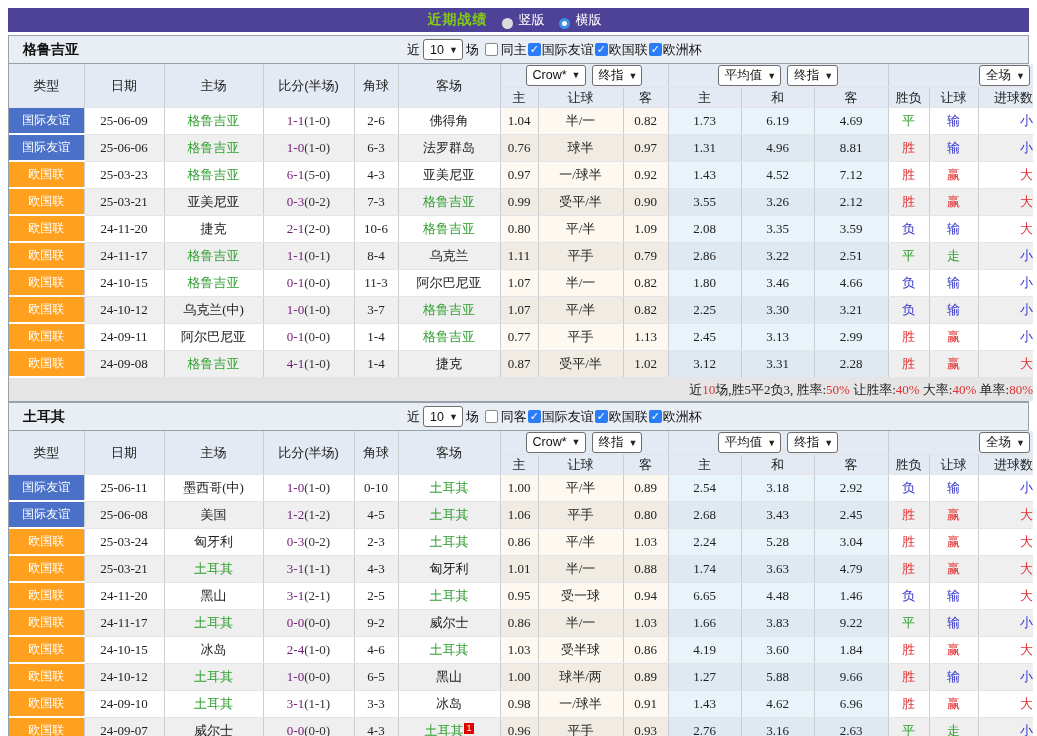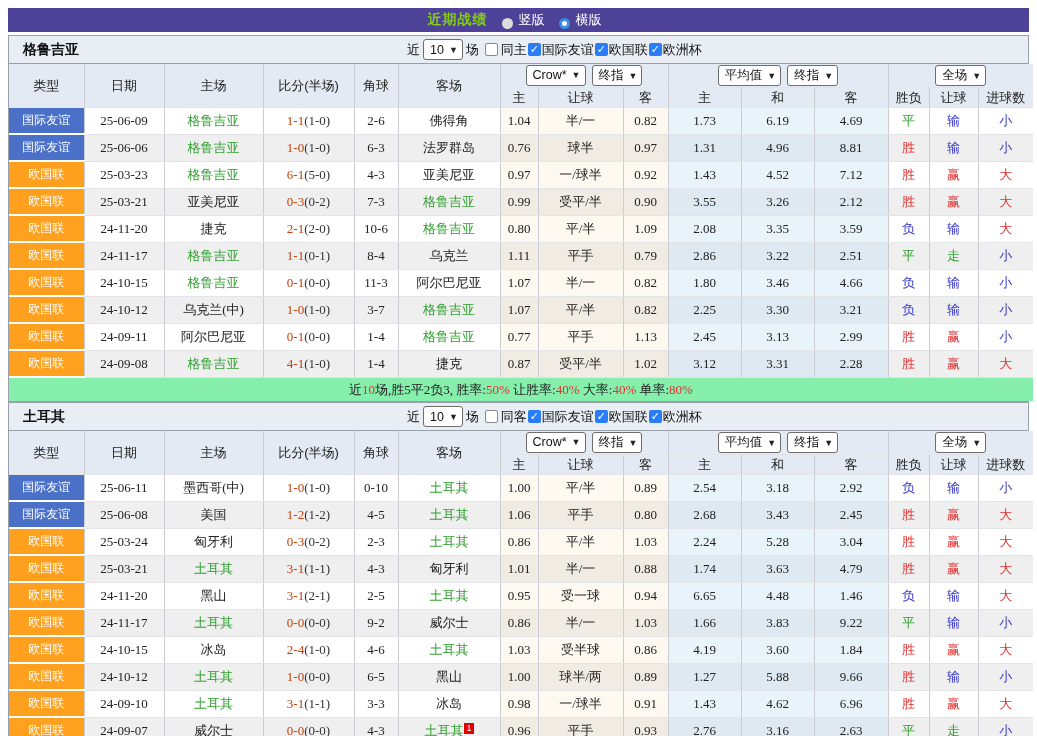--- a/index.html
+++ b/index.html
@@ -23,42 +23,42 @@
   .chk{display:inline-block;width:13px;height:13px;box-sizing:border-box;border-radius:2px;text-align:center;line-height:13px;font-size:11px;vertical-align:-2px;margin:0 1px;}
   .chk.checked{background:#2b7cf7;color:#fff;}
   .chk.unchecked{background:#fff;border:1px solid #8a8a8a;margin-right:3px;}
   
   .sel{display:inline-flex;align-items:center;justify-content:space-between;background:#fff;border:1px solid #6d6d6d;border-radius:3px;height:19px;padding:0 4px 0 6px;font-size:12.5px;color:#111;margin:0 3px;font-family:"Liberation Sans",sans-serif;}
   .sel .caret{font-size:9px;margin-left:5px;color:#222;}
   .sel.small{min-width:26px;}
   
   table{border-collapse:collapse;table-layout:fixed;width:100%;}
   th,td{text-align:center;white-space:nowrap;overflow:hidden;border-right:1px solid #c9ccd1;border-bottom:1px solid #e2e4e8;padding:0;}
-  th:last-child,td:last-child{border-right:none;}
+  th:last-child,td:last-child{border-right:none;text-align:right;}
   thead th{background:#e4eaf3;font-weight:normal;font-size:13px;color:#222;}
   thead tr.h1 th{height:23px;}
   thead tr.h2 th{height:19px;}
   tbody td{height:25px;font-size:13px;font-family:"Liberation Serif",serif;}
   tbody td{background:#fff;}
   tbody tr:nth-child(even) td{background:#efefef;}
   tbody td.tint-odds{background:#fdf8f0;}
   tbody tr:nth-child(even) td.tint-odds{background:#f1ece3;}
   tbody td.tint-avg{background:#e9f3fa;}
   tbody tr:nth-child(even) td.tint-avg{background:#dfe9f1;}
   td.c-type{font-family:"Liberation Sans",sans-serif;font-size:12px;color:#fff;border-bottom:2px solid #fff;}
   td.c-type.friendly{background:#4a70c8 !important;}
   td.c-type.nations{background:#ffa01e !important;}
   .green{color:#33a033;}
-  .ft{color:#c2410c;}
+  .ft{color:#701a75;}
   .ht{color:#333;}
   .cr{color:#e03030;}
   .cbl{color:#3333cc;}
   .cg{color:#2da02d;}
   sup.rc{background:#e00000;color:#fff;font-size:9px;padding:0 2px;margin-left:1px;line-height:11px;display:inline-block;vertical-align:4px;font-family:"Liberation Sans",sans-serif;}
-  tfoot td{border:none;height:23px;font-size:13px;color:#222;font-family:"Liberation Serif",serif;background:#86efac;}
+  tfoot td{border:none;height:23px;font-size:13px;color:#222;font-family:"Liberation Serif",serif;background:#e5e5e5;}
   tfoot .red{color:#e03030;}
 </style>
 </head>
 <body>
 
 <div class="page">
 
   <div class="title-bar">
     <span class="title">近期战绩</span>
     <span class="radio-group">

